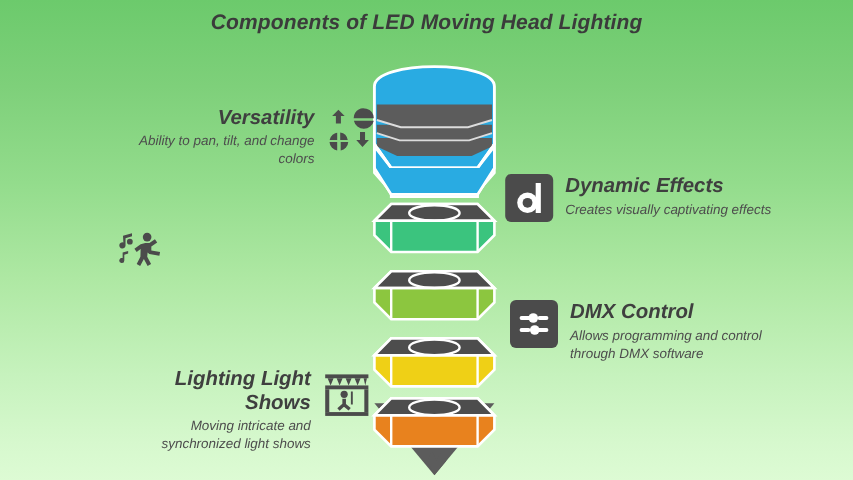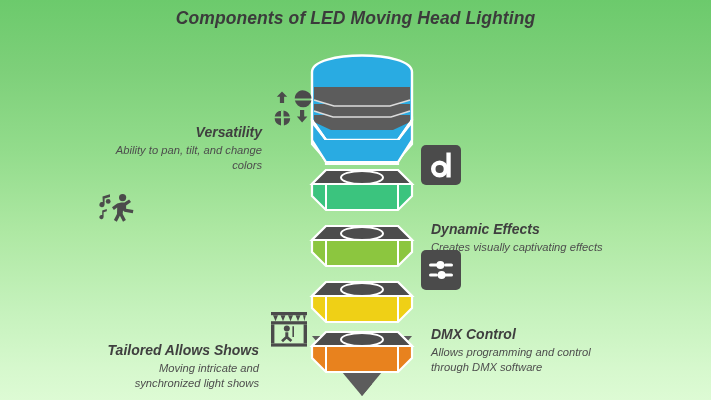--- a/index.html
+++ b/index.html
@@ -44,34 +44,33 @@
   
   .item {
     position: absolute;
     display: flex;
     align-items: flex-start;
   }
   .item-left {
     flex-direction: row;
   }
   .item-right {
-    flex-direction: column;
+    flex-direction: row;
   }
   .txt-left {
     text-align: right;
   }
   .txt-right {
     text-align: left;
   }
   .item-title {
-    font-size: 14px;
+    font-size: 17px;
     font-weight: bold;
     color: #3f3f3f;
     line-height: 1.15;
-    margin-top: 36px;
   }
   .item-desc {
     font-size: 11.2px;
     color: #4d4d4d;
     line-height: 1.35;
     margin-top: 3px;
   }
 
   .icon-plain {
     width: 44px;
@@ -217,21 +216,21 @@
         <path d="M6.2,24.5 l4.6,-1.4 0,2.2 -3.2,1 0,4.8 a2.1,2.1 0 1 1 -1.4,-2 z"></path>
 
         <circle cx="26.6" cy="11.6" r="3.6"></circle>
         <path d="M25.1,16.5 l3.4,0 4.6,-3.1 1.9,2.7 -4.9,3.4 0,3.2 7.3,1.3 -0.6,3.2 -8.4,-1.5 -1.4,-1.2 -0.3,3.5 3.2,6.1 -2.9,1.6 -3.1,-5.9 -3.1,5.9 -2.9,-1.6 3.1,-6.1 0.2,-6.4 -3.3,2.3 -1.9,-2.7 5.2,-3.6 z"></path>
       </svg>
     </div>
   </div>
 
   <div class="item item-left" id="item-shows">
     <div class="text-wrap txt-left">
-      <div class="item-title">Tailored Allows Shows</div>
+      <div class="item-title">Lighting Light Shows</div>
       <div class="item-desc">Moving intricate and synchronized light shows</div>
     </div>
     <div class="icon-plain">
       <svg viewBox="0 0 44 44" xmlns="http://www.w3.org/2000/svg" fill="#4b4b4b">
 
         <rect x="4" y="6" width="36" height="3.2"></rect>
         <rect x="4" y="15.2" width="36" height="3.2"></rect>
         <path d="M6,9.2 l5,0 -2.5,6 z M13.5,9.2 l5,0 -2.5,6 z M21,9.2 l5,0 -2.5,6 z M28.5,9.2 l5,0 -2.5,6 z M36,9.2 l2.8,0 -1.4,6 z"></path>
 
         <rect x="4" y="18.4" width="3.4" height="19"></rect>

